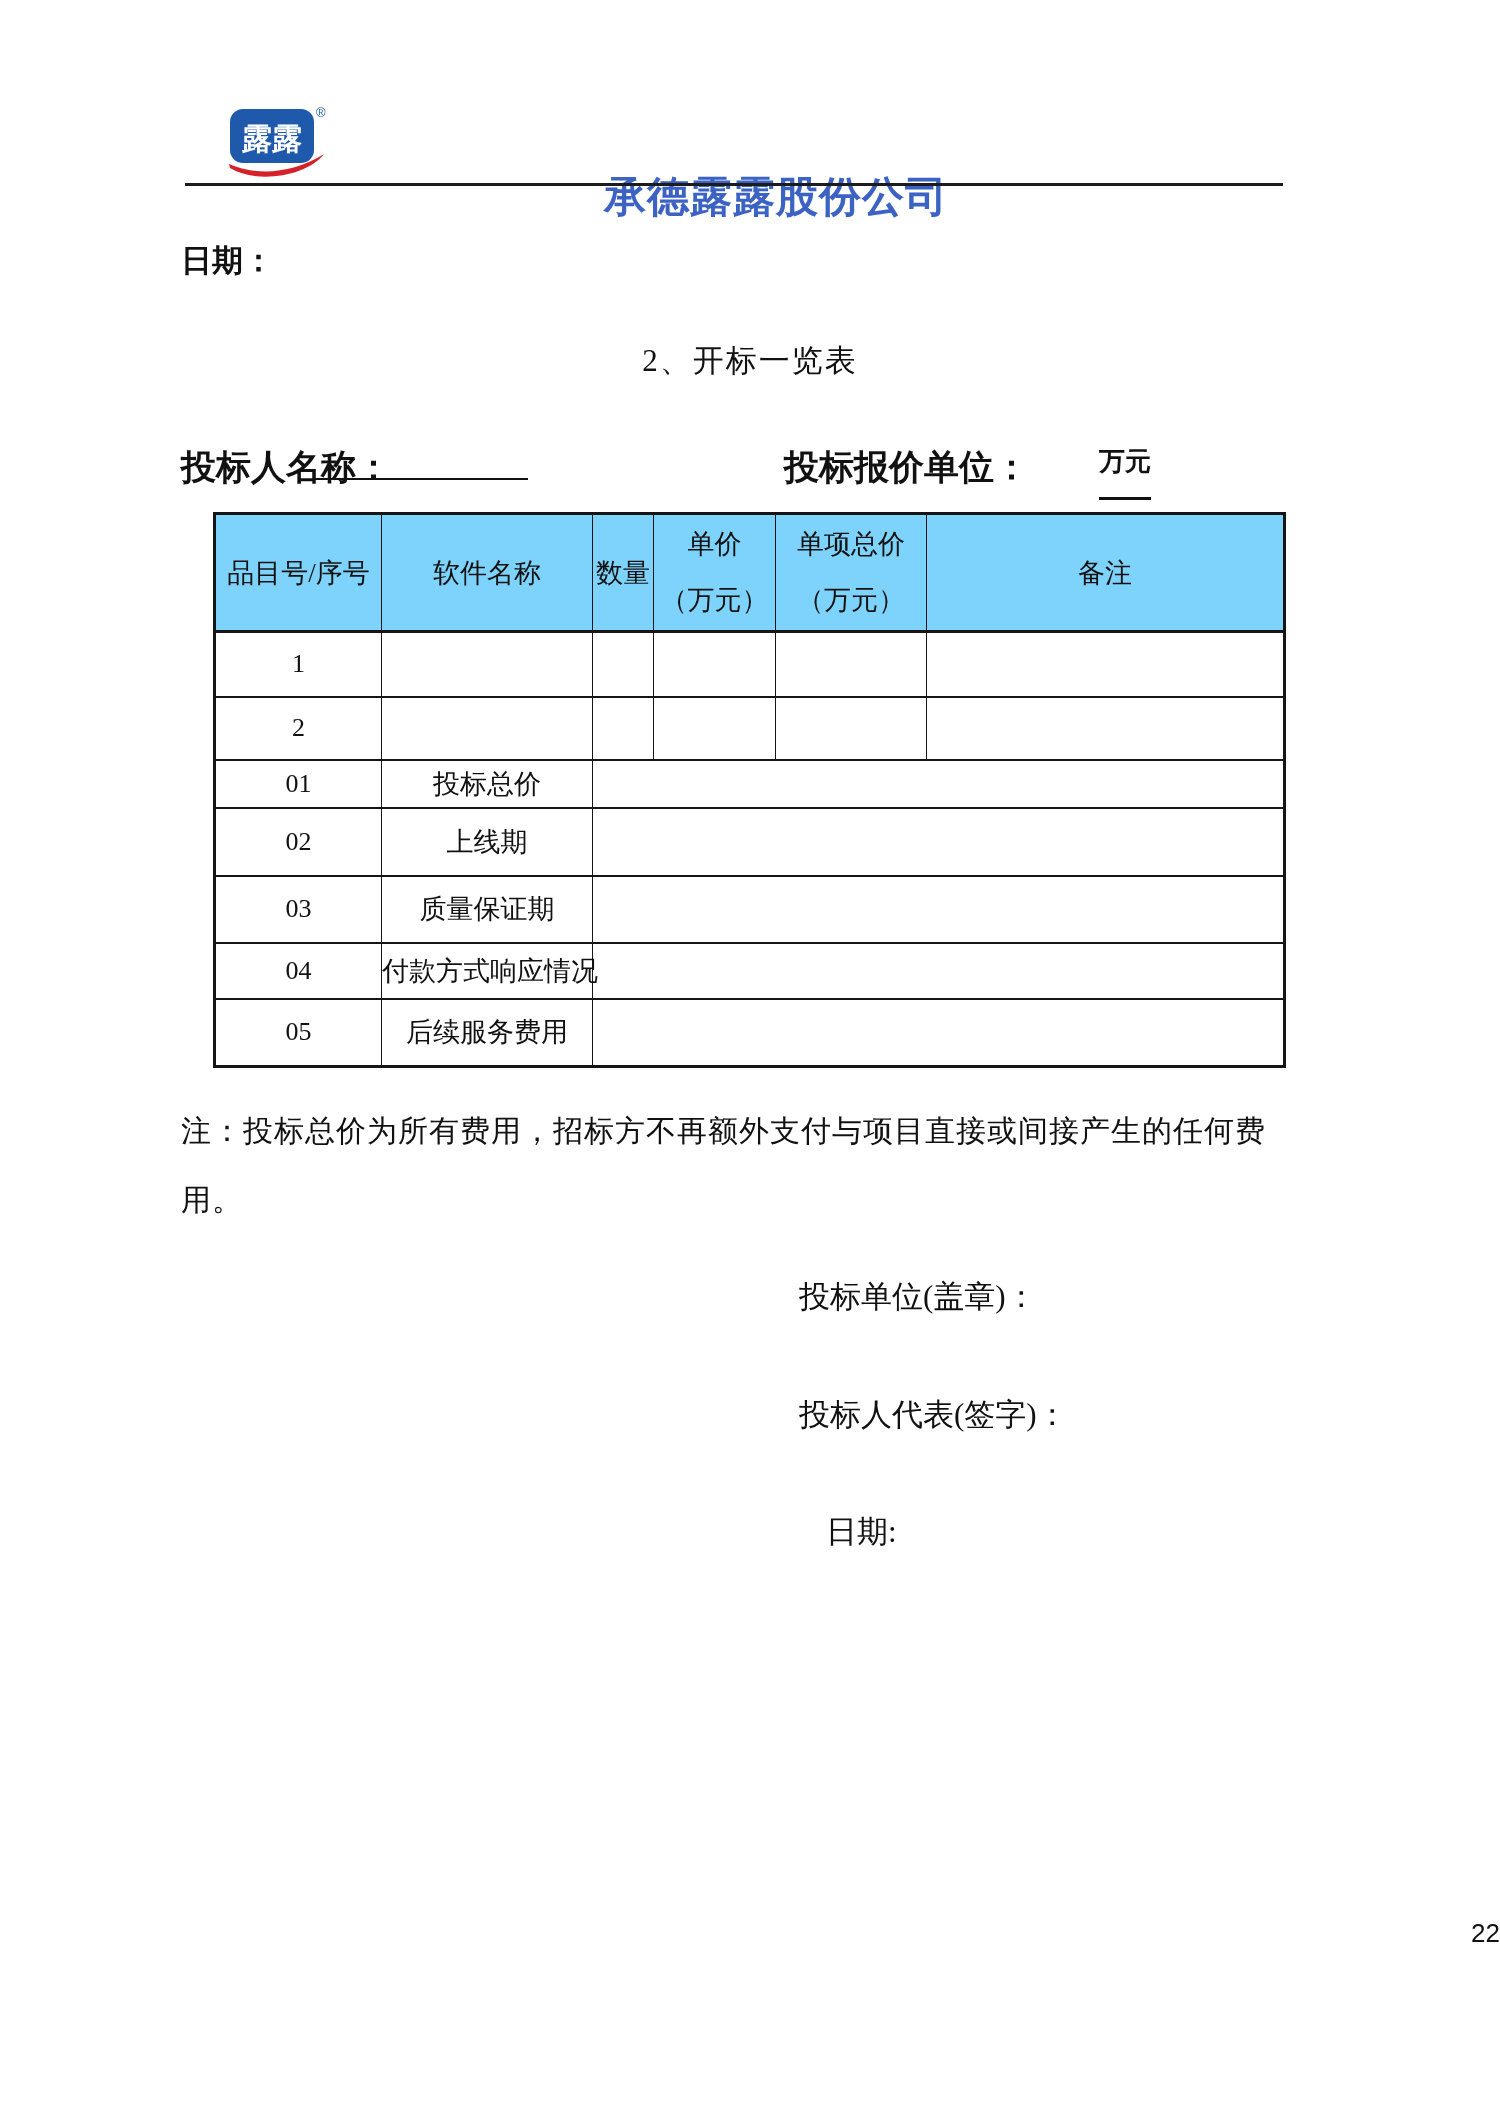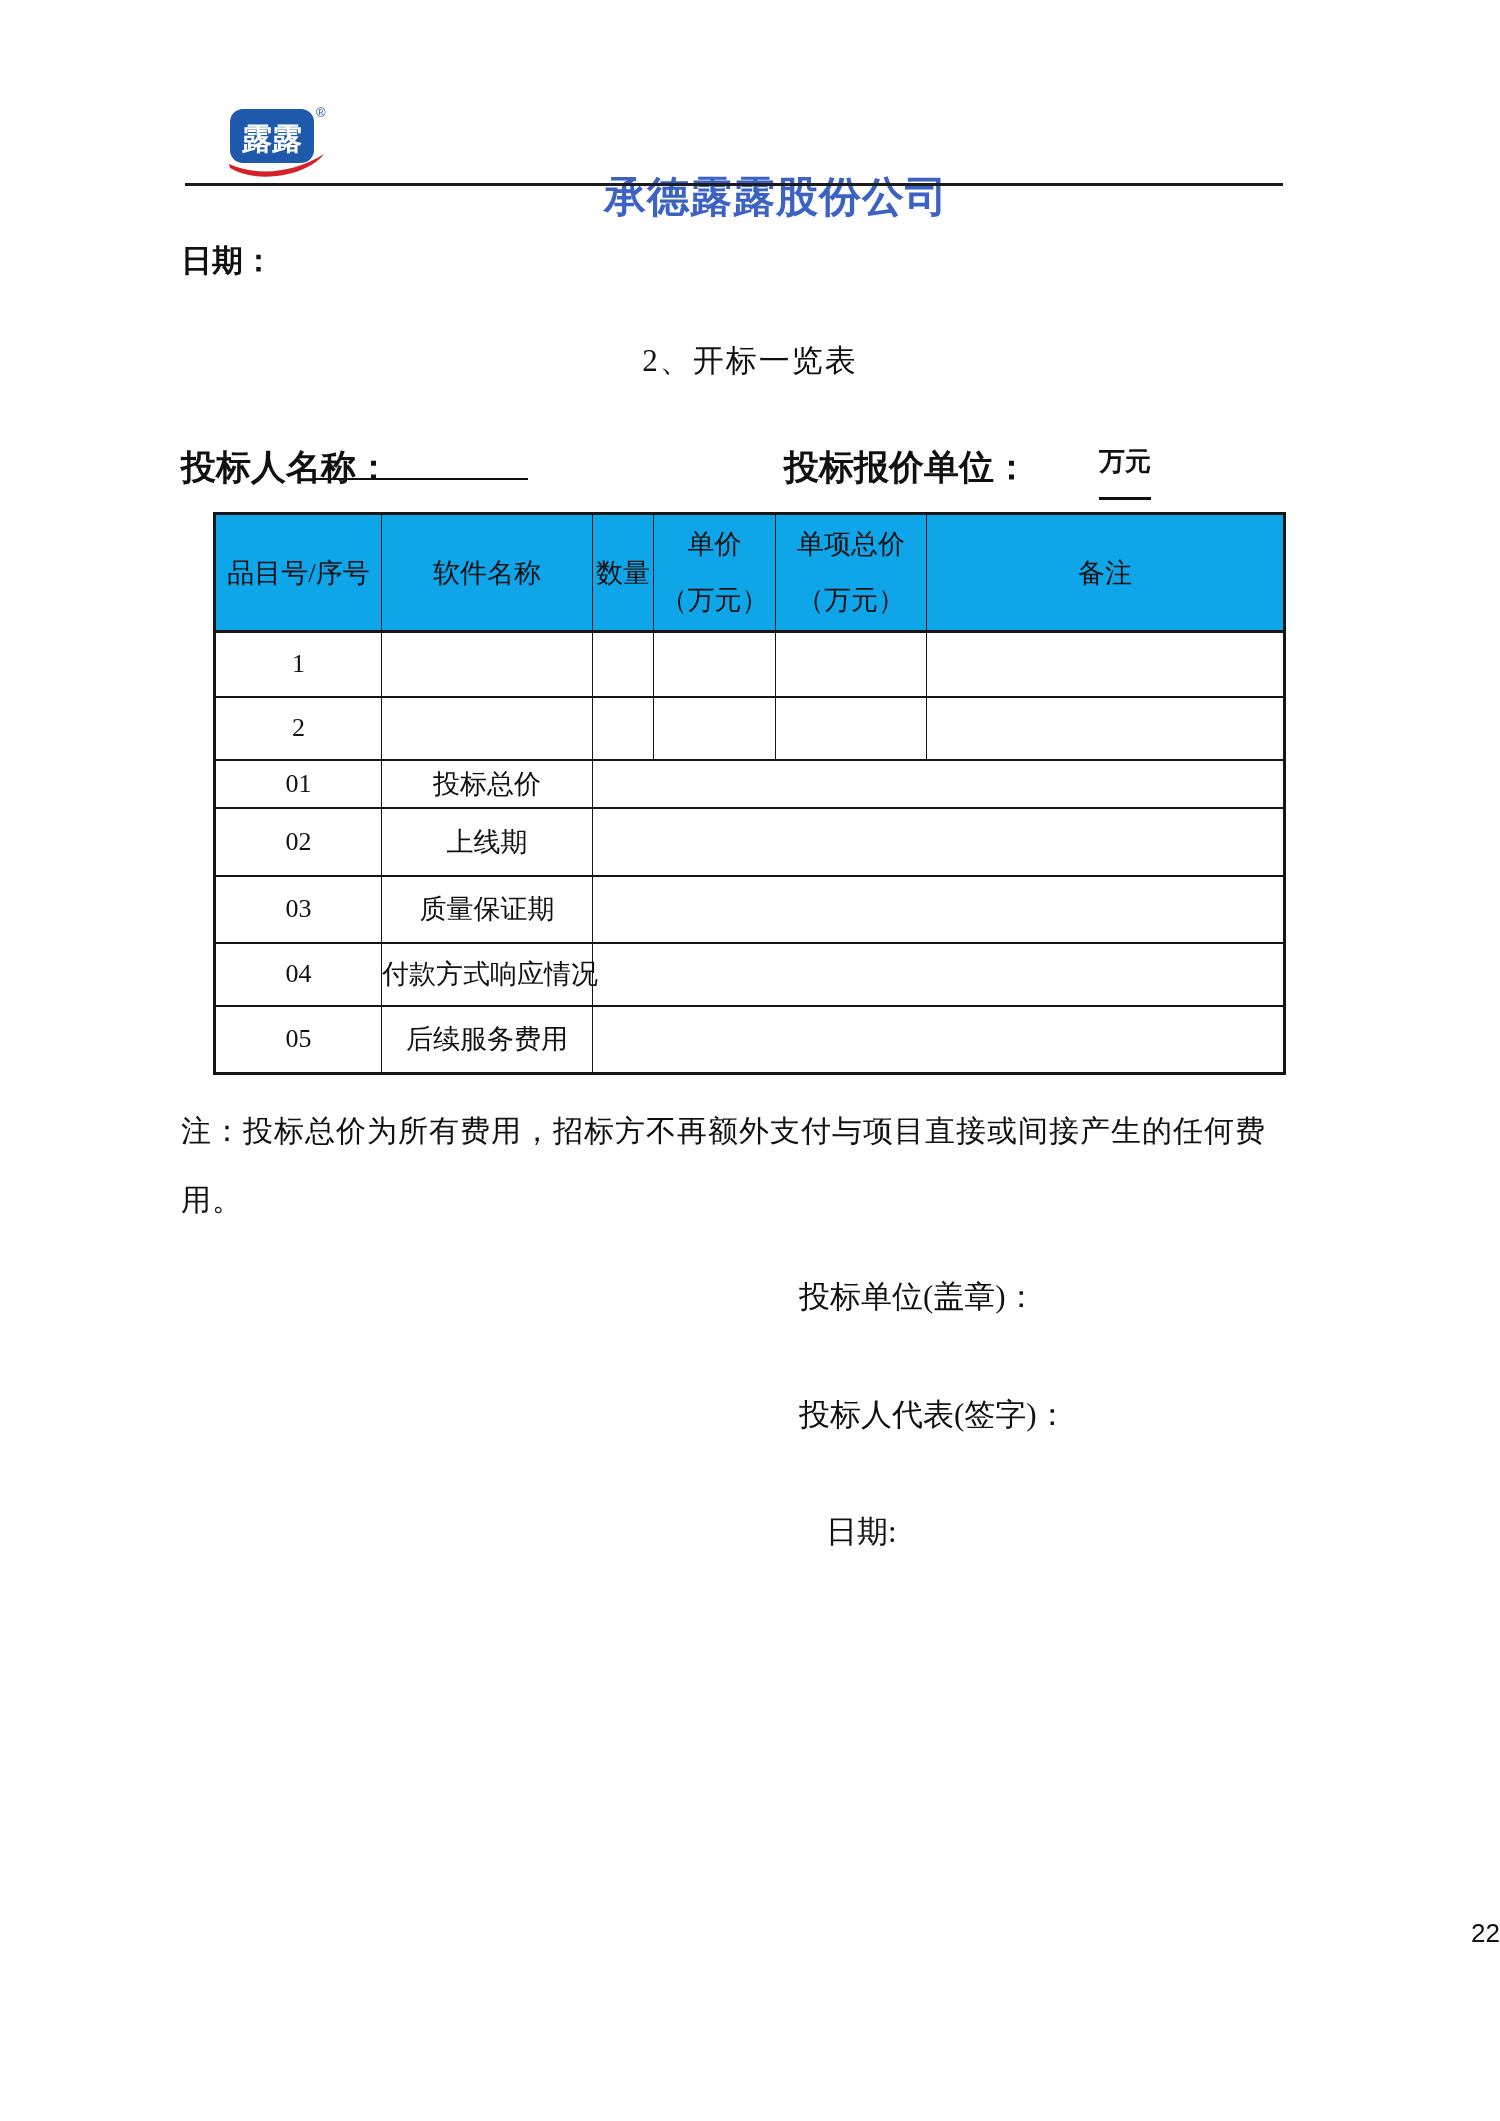--- a/index.html
+++ b/index.html
@@ -58,30 +58,30 @@
     font-size:27px;
   }
   table.bid-table td, table.bid-table th{
     border:1px solid #151515;
     border-top-width:2px;border-bottom-width:2px;
     padding:0;text-align:center;vertical-align:middle;
     font-weight:normal;overflow:visible;white-space:nowrap;
   }
   table.bid-table{border:3px solid #151515;}
   table.bid-table thead th{
-    background:#0ea5e9;height:115px;border-bottom-width:3px;
+    background:#7dd3fc;height:115px;border-bottom-width:3px;
   }
   th.two-line .l1, th.two-line .l2{display:block;line-height:1.15;}
   th.two-line .l1{margin-bottom:24px;}
   tr.r-item1{height:65px;}
   tr.r-item2{height:63px;}
   tr.r-sum1{height:48px;}
   tr.r-sum2{height:68px;}
   tr.r-sum3{height:67px;}
-  tr.r-sum4{height:63px;}
+  tr.r-sum4{height:56px;}
   tr.r-sum5{height:68px;}
   td.cell-num{font-size:26px;}
   td.cell-label{
     font-family:"Liberation Sans","DejaVu Sans",sans-serif;
     font-size:27px;
   }
 
   
   .note-paragraph{
     position:absolute;left:181px;top:1096px;width:1085px;

